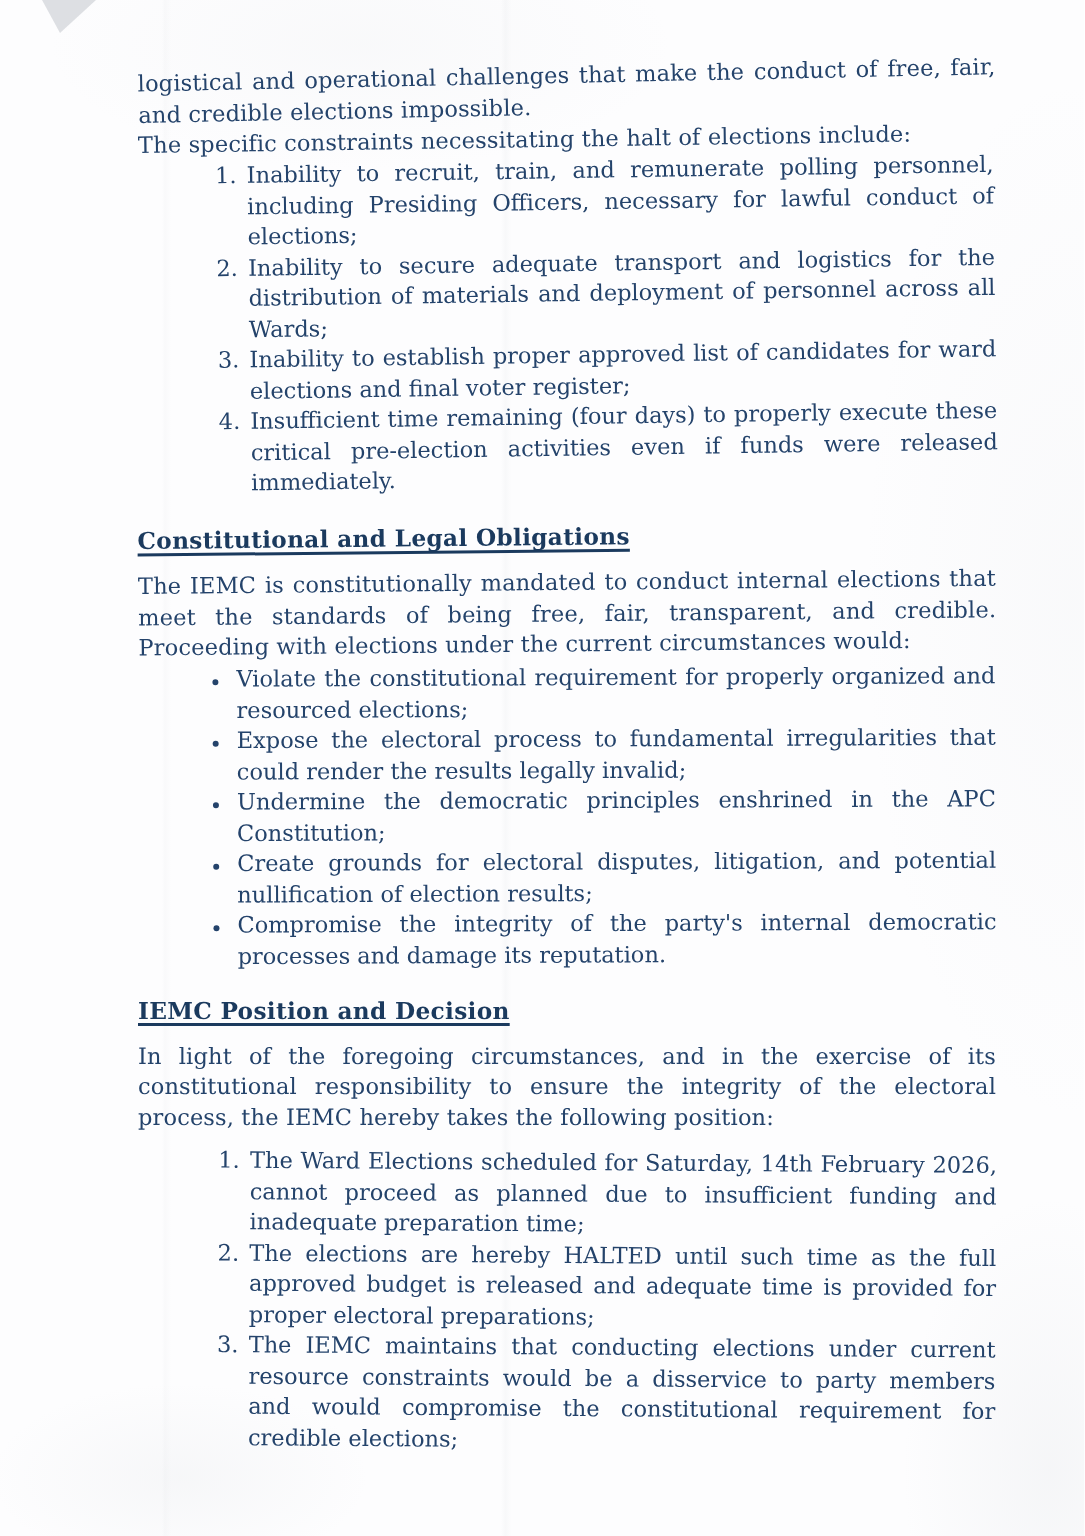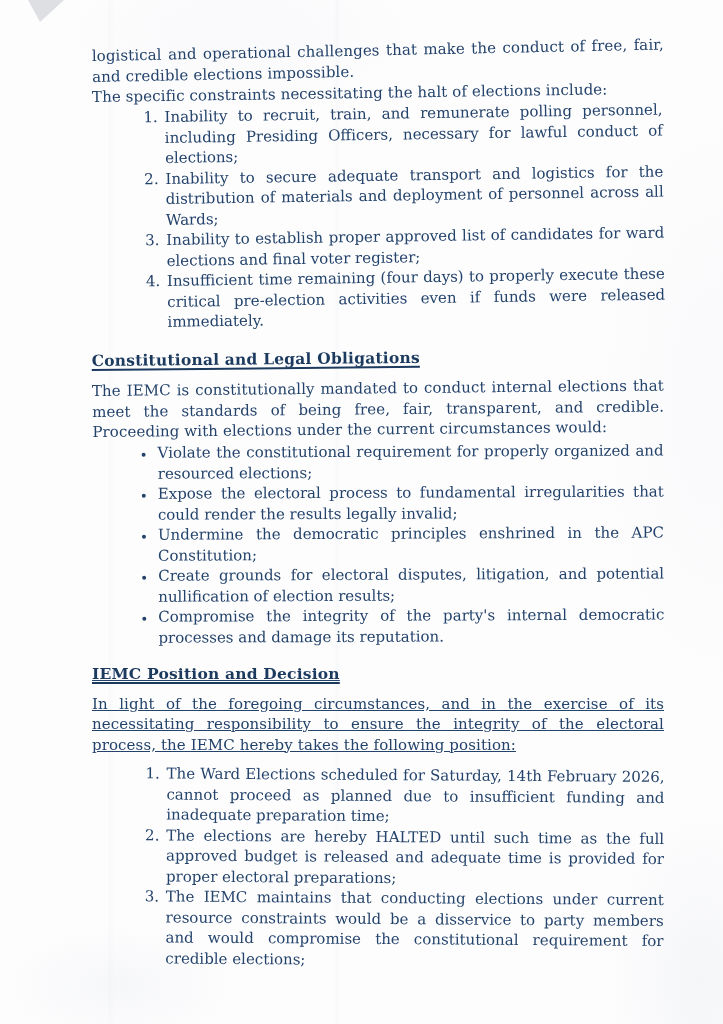--- a/index.html
+++ b/index.html
@@ -80,21 +80,21 @@
     width: max-content;
     font-size: 15.5px;
     font-weight: bold;
     color: var(--ink-strong);
     text-decoration: underline;
     text-decoration-thickness: 1.5px;
     text-underline-offset: 3px;
     letter-spacing: 0.2px;
   }
   .heading-gap-1 { margin-top: 2px; }
-  .heading-gap-2 { margin-top: 4px; text-decoration: underline; }
+  .heading-gap-2 { margin-top: 4px; }
   .positions-wrap { margin-top: 8px; }
 </style>
 </head>
 <body>
 
 <div class="paper">
 
   <div class="corner-artifact"></div>
 
   <div class="content">
@@ -126,21 +126,21 @@
         <li>Violate the constitutional requirement for properly organized and resourced elections;</li>
         <li>Expose the electoral process to fundamental irregularities that could render the results legally invalid;</li>
         <li>Undermine the democratic principles enshrined in the APC Constitution;</li>
         <li>Create grounds for electoral disputes, litigation, and potential nullification of election results;</li>
         <li>Compromise the integrity of the party's internal democratic processes and damage its reputation.</li>
       </ul>
     </div>
 
     <div class="tilt tilt-5 heading-gap-2">
       <h3 class="section-heading">IEMC Position and Decision</h3>
-      <p class="body para-lead">In light of the foregoing circumstances, and in the exercise of its necessitating responsibility to ensure the integrity of the electoral process, the IEMC hereby takes the following position:</p>
+      <p class="body para-lead">In light of the foregoing circumstances, and in the exercise of its constitutional responsibility to ensure the integrity of the electoral process, the IEMC hereby takes the following position:</p>
     </div>
 
     <div class="tilt tilt-6 positions-wrap">
       <ol class="numbered">
         <li>The Ward Elections scheduled for Saturday, 14th February 2026, cannot proceed as planned due to insufficient funding and inadequate preparation time;</li>
         <li>The elections are hereby HALTED until such time as the full approved budget is released and adequate time is provided for proper electoral preparations;</li>
         <li>The IEMC maintains that conducting elections under current resource constraints would be a disservice to party members and would compromise the constitutional requirement for credible elections;</li>
       </ol>
     </div>
 

